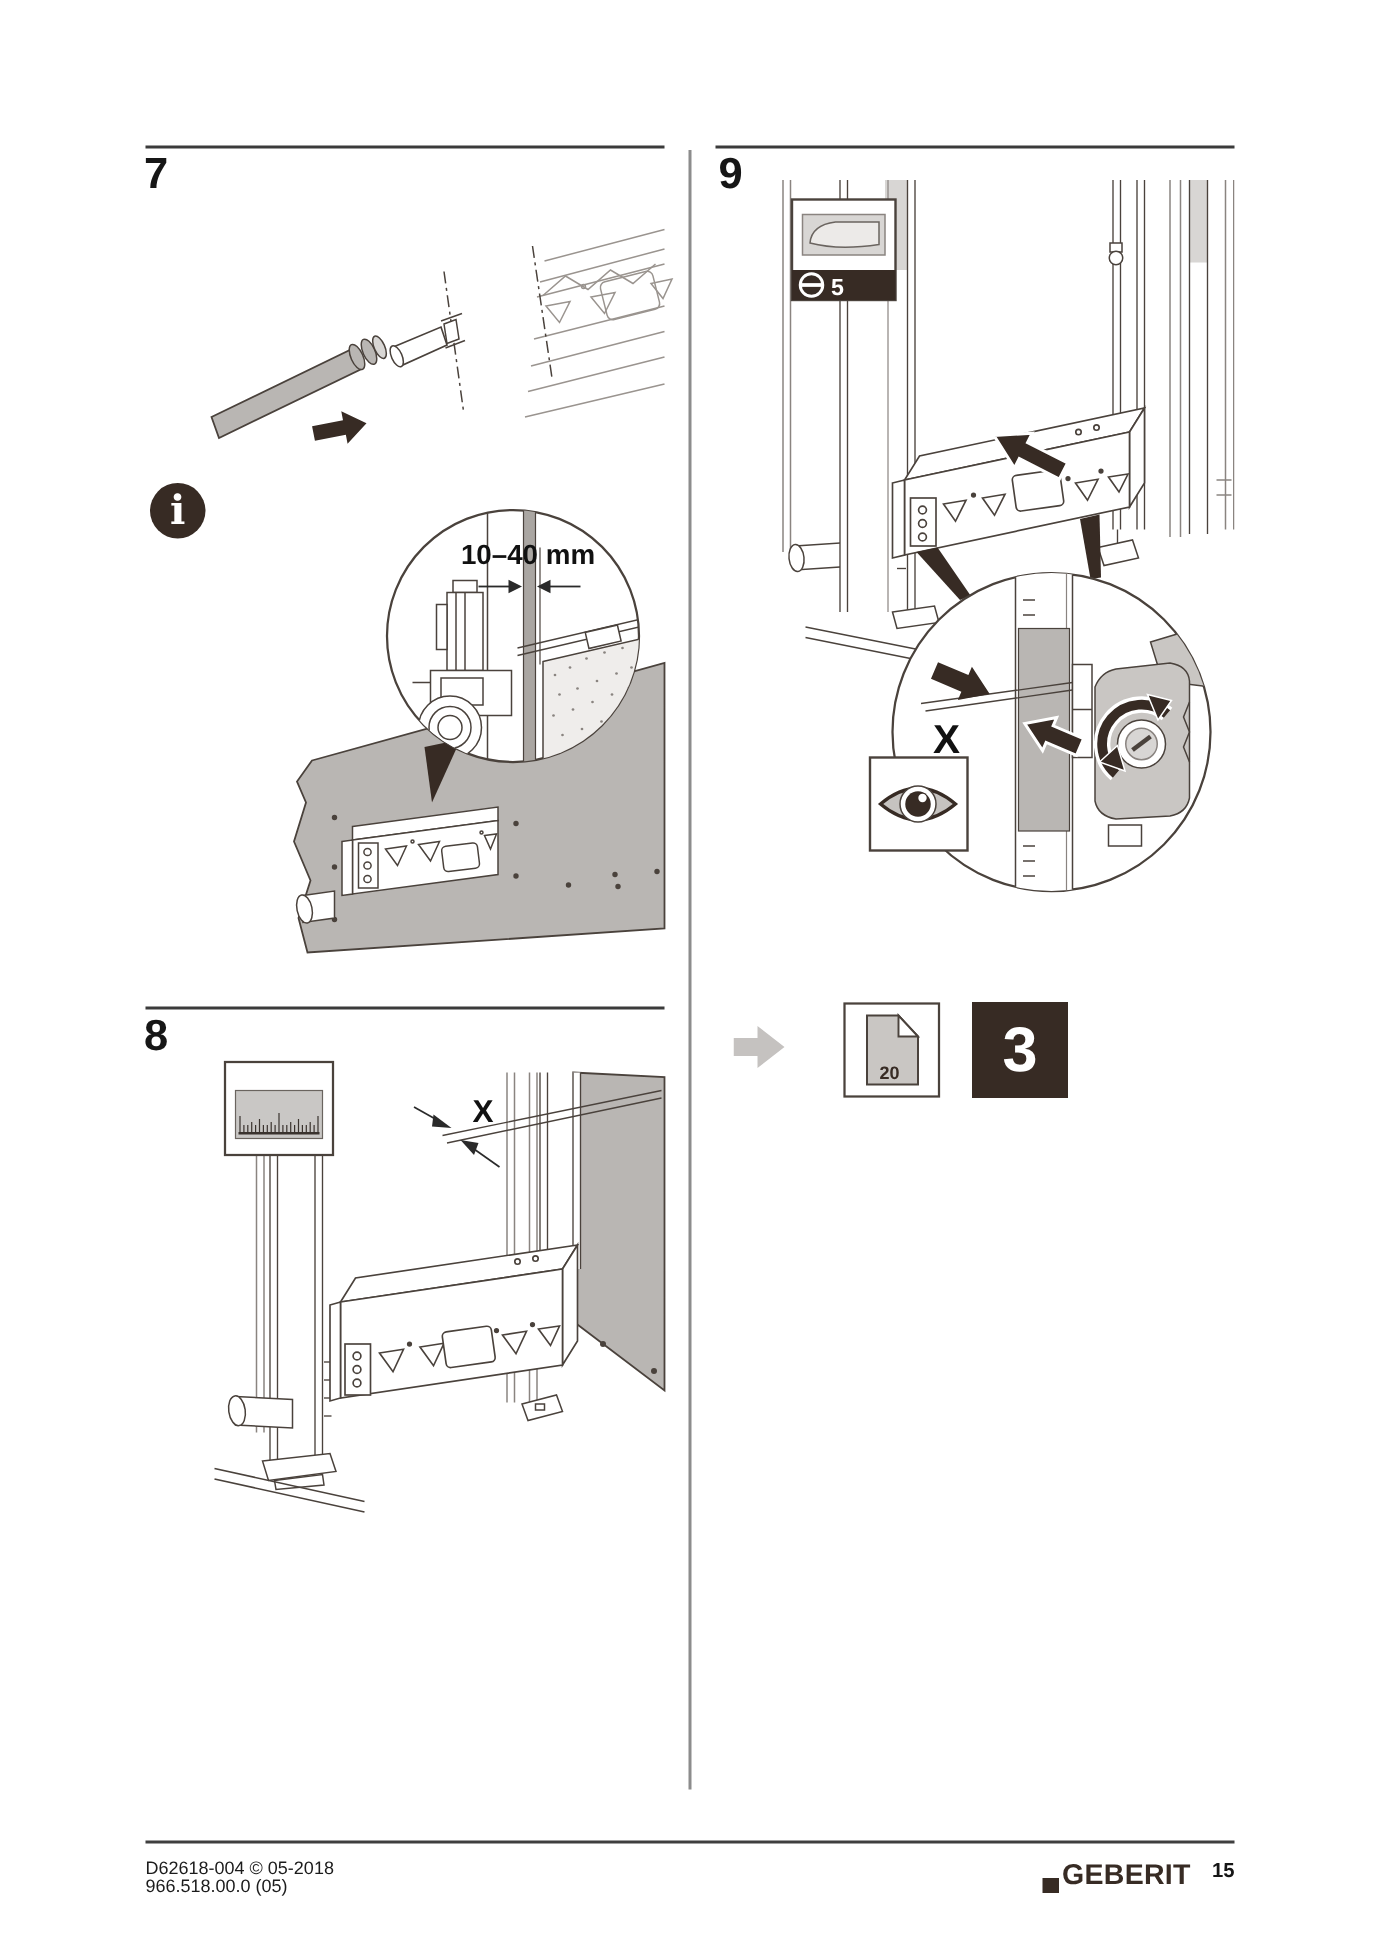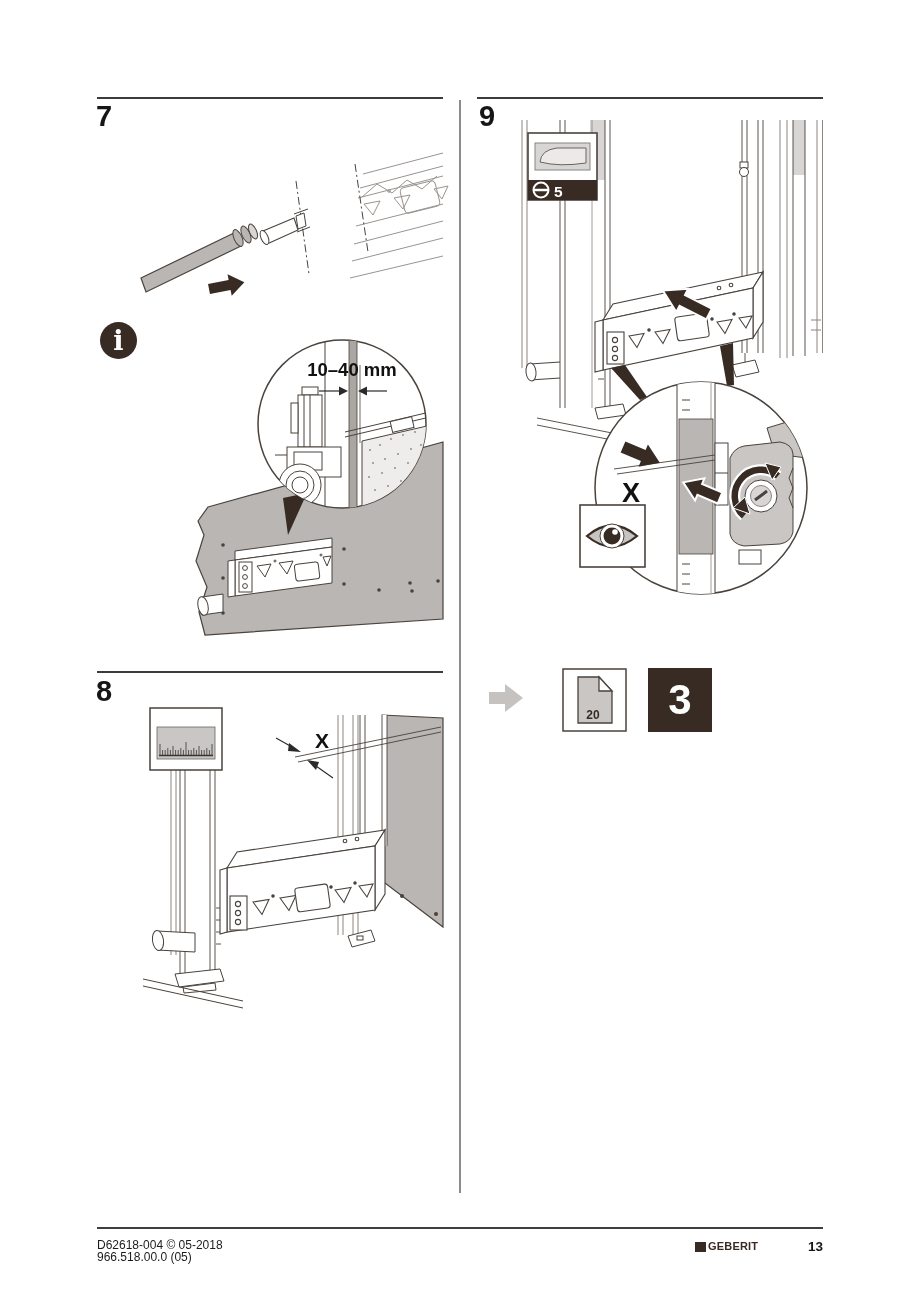--- a/index.html
+++ b/index.html
@@ -8,21 +8,21 @@
   .abs{position:absolute;}
   .rule{background:#3b3b3b;height:1.6px;}
   .divider{background:#8c8c8c;width:1.5px;}
   .step-num{font-size:29px;font-weight:bold;color:#161616;line-height:1;}
   .info-icon{width:37px;height:37px;border-radius:50%;background:#372b24;color:#fff;
              display:flex;align-items:center;justify-content:center;
              font-family:"DejaVu Serif",serif;font-weight:bold;font-size:27px;line-height:1;}
   .tile3{width:64px;height:64px;background:#372b24;color:#fff;display:flex;
          align-items:center;justify-content:center;font-size:42px;font-weight:bold;}
   .footer-small{font-size:12px;line-height:11.5px;color:#1c1c1c;}
-  .logo{display:flex;align-items:flex-end;color:#372b24;font-weight:bold;font-size:11px;letter-spacing:.2px;}
+  .logo{display:flex;align-items:flex-end;color:#372b24;font-weight:bold;font-size:19px;letter-spacing:.2px;}
   .logo-sq{width:10.5px;height:10.5px;background:#372b24;margin-right:2.5px;}
   .pageno{font-size:13.5px;font-weight:bold;color:#161616;}
   svg text{font-family:"Liberation Sans",sans-serif;}
 </style>
 </head>
 <body>
 
 <div class="page">
 
   <div class="abs rule" style="left:97px;top:97px;width:346px;"></div>
@@ -440,15 +440,15 @@
 
   <div class="abs rule" style="left:97px;top:1227px;width:726px;background:#3f3f3f;"></div>
   <div class="abs footer-small" style="left:97px;top:1240px;">
     <div>D62618-004 © 05-2018</div>
     <div>966.518.00.0 (05)</div>
   </div>
   <div class="abs logo" style="left:695px;top:1240px;">
     <span class="logo-sq"></span>
     <span>GEBERIT</span>
   </div>
-  <div class="abs pageno" style="right:97px;top:1239px;">13</div>
+  <div class="abs pageno" style="right:97px;top:1239px;">15</div>
 
 </div>
 
 </body></html>

